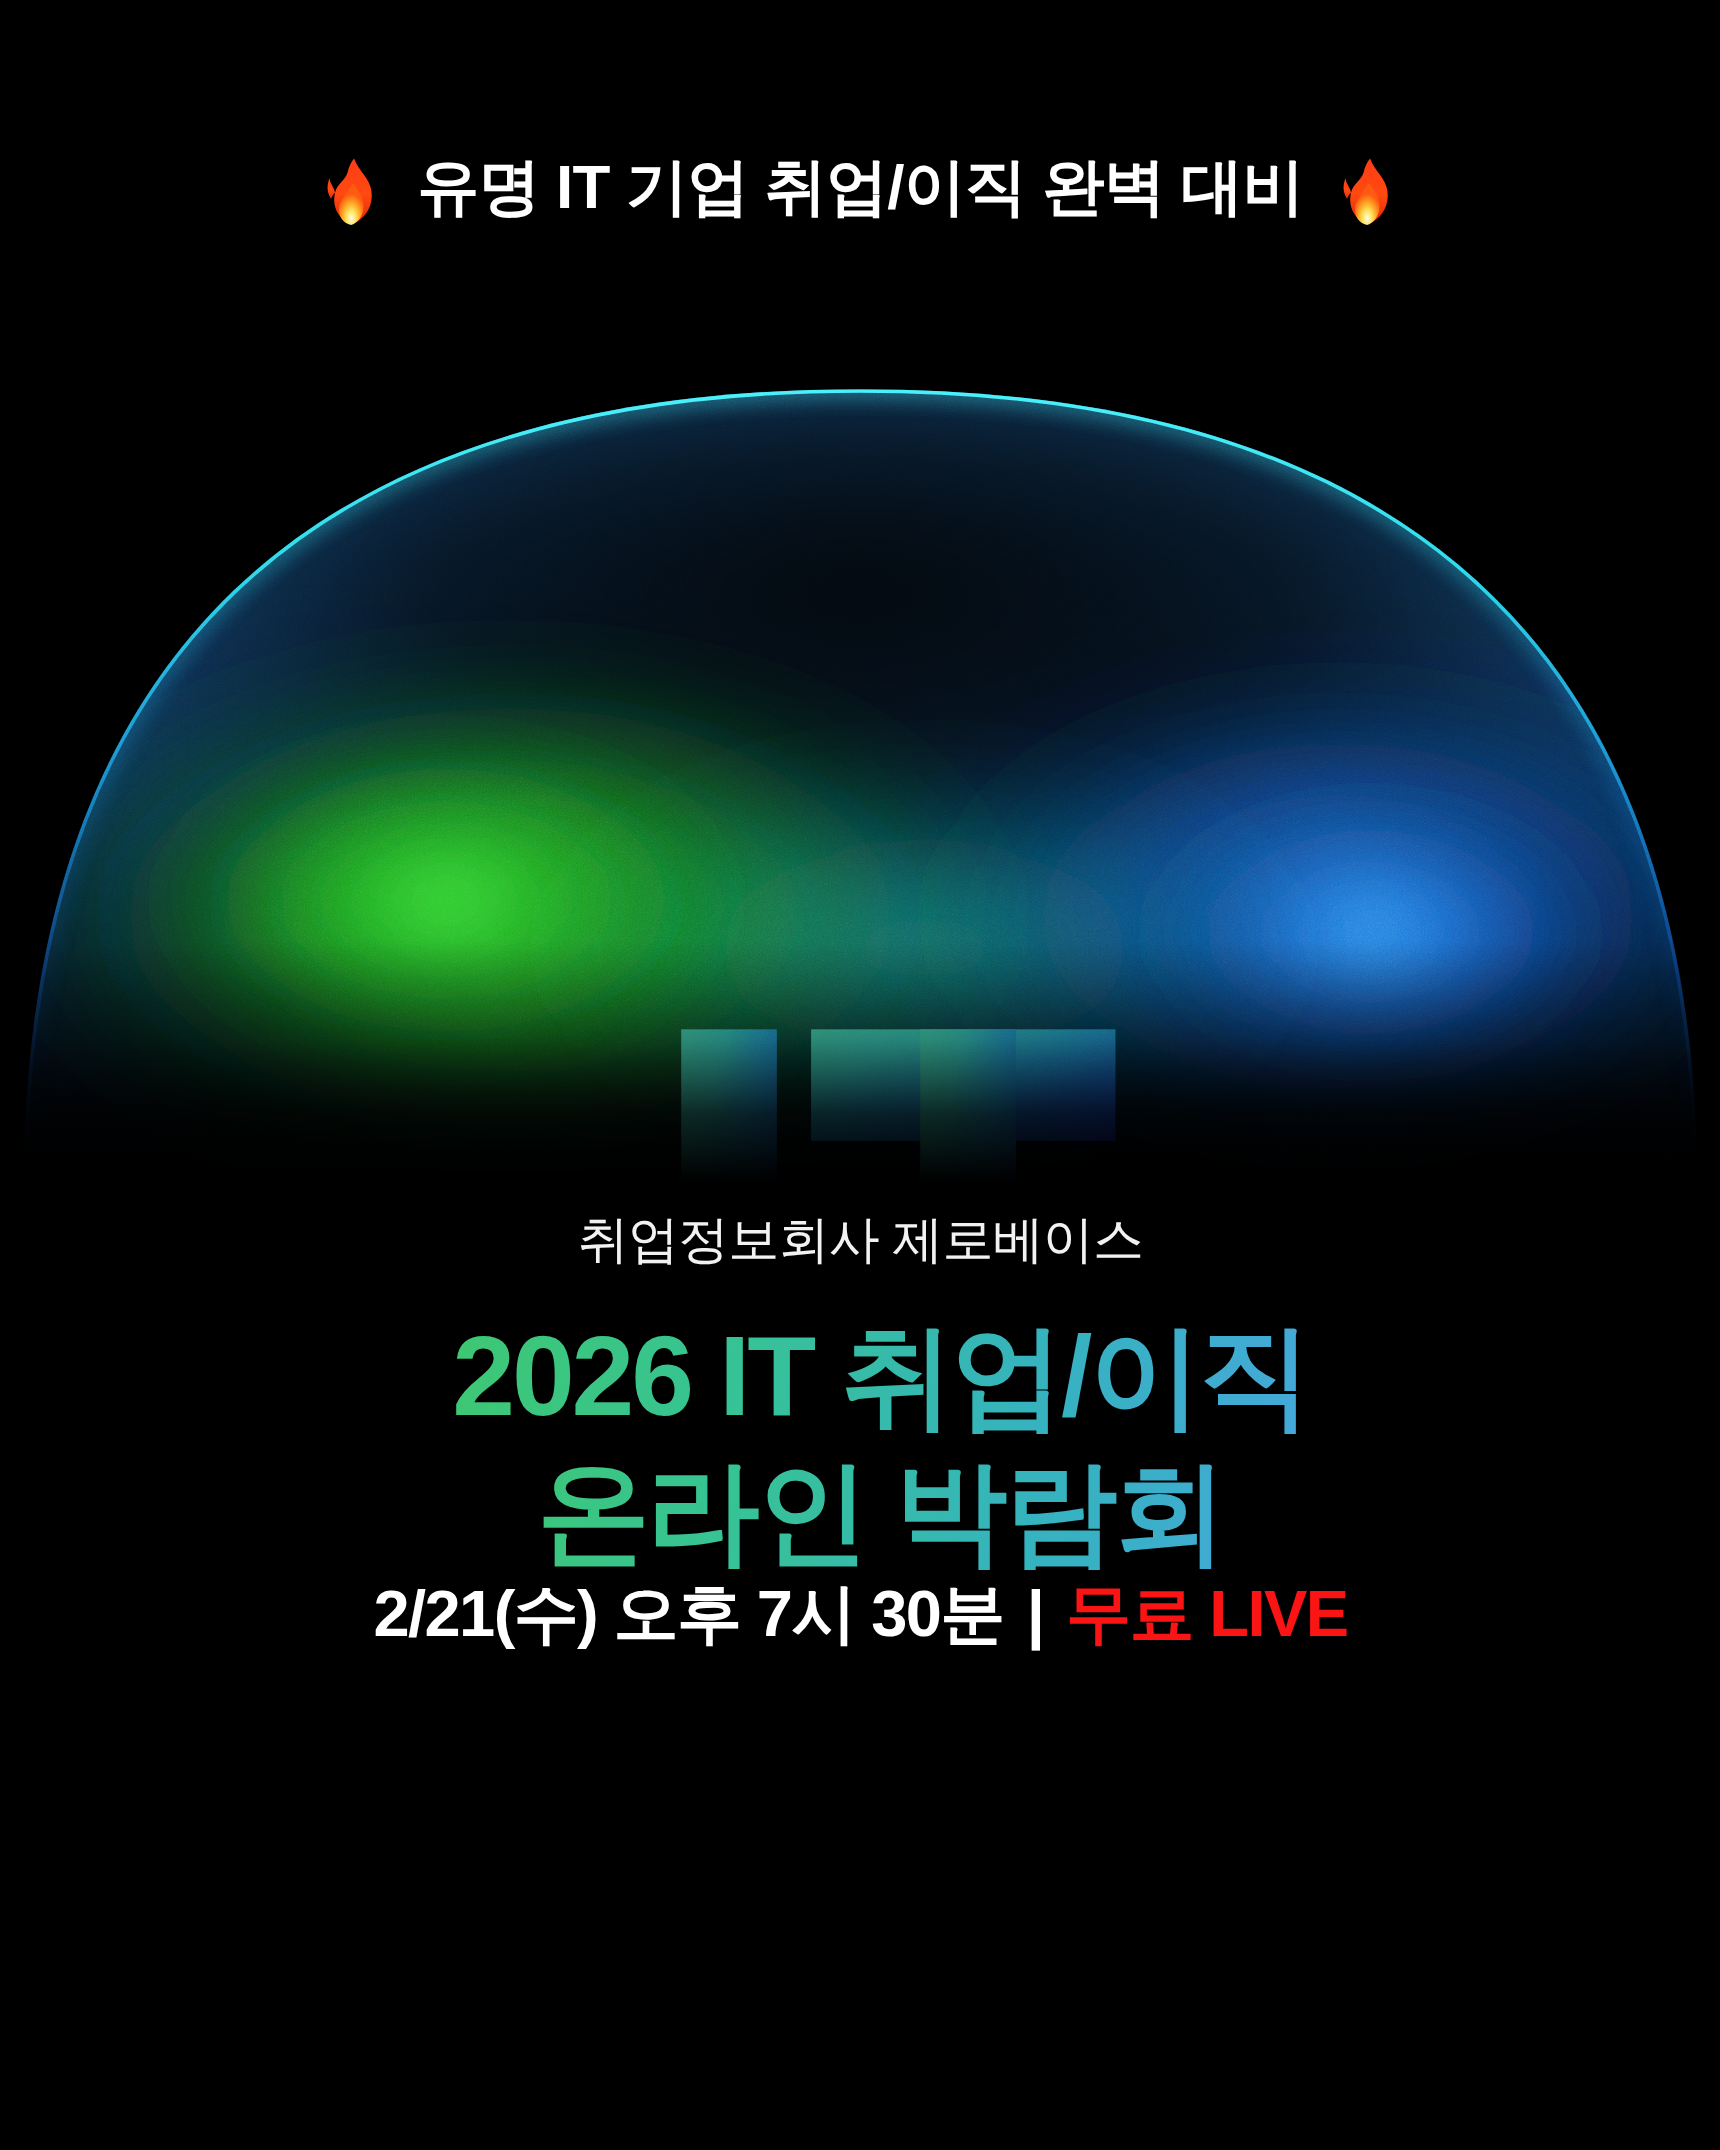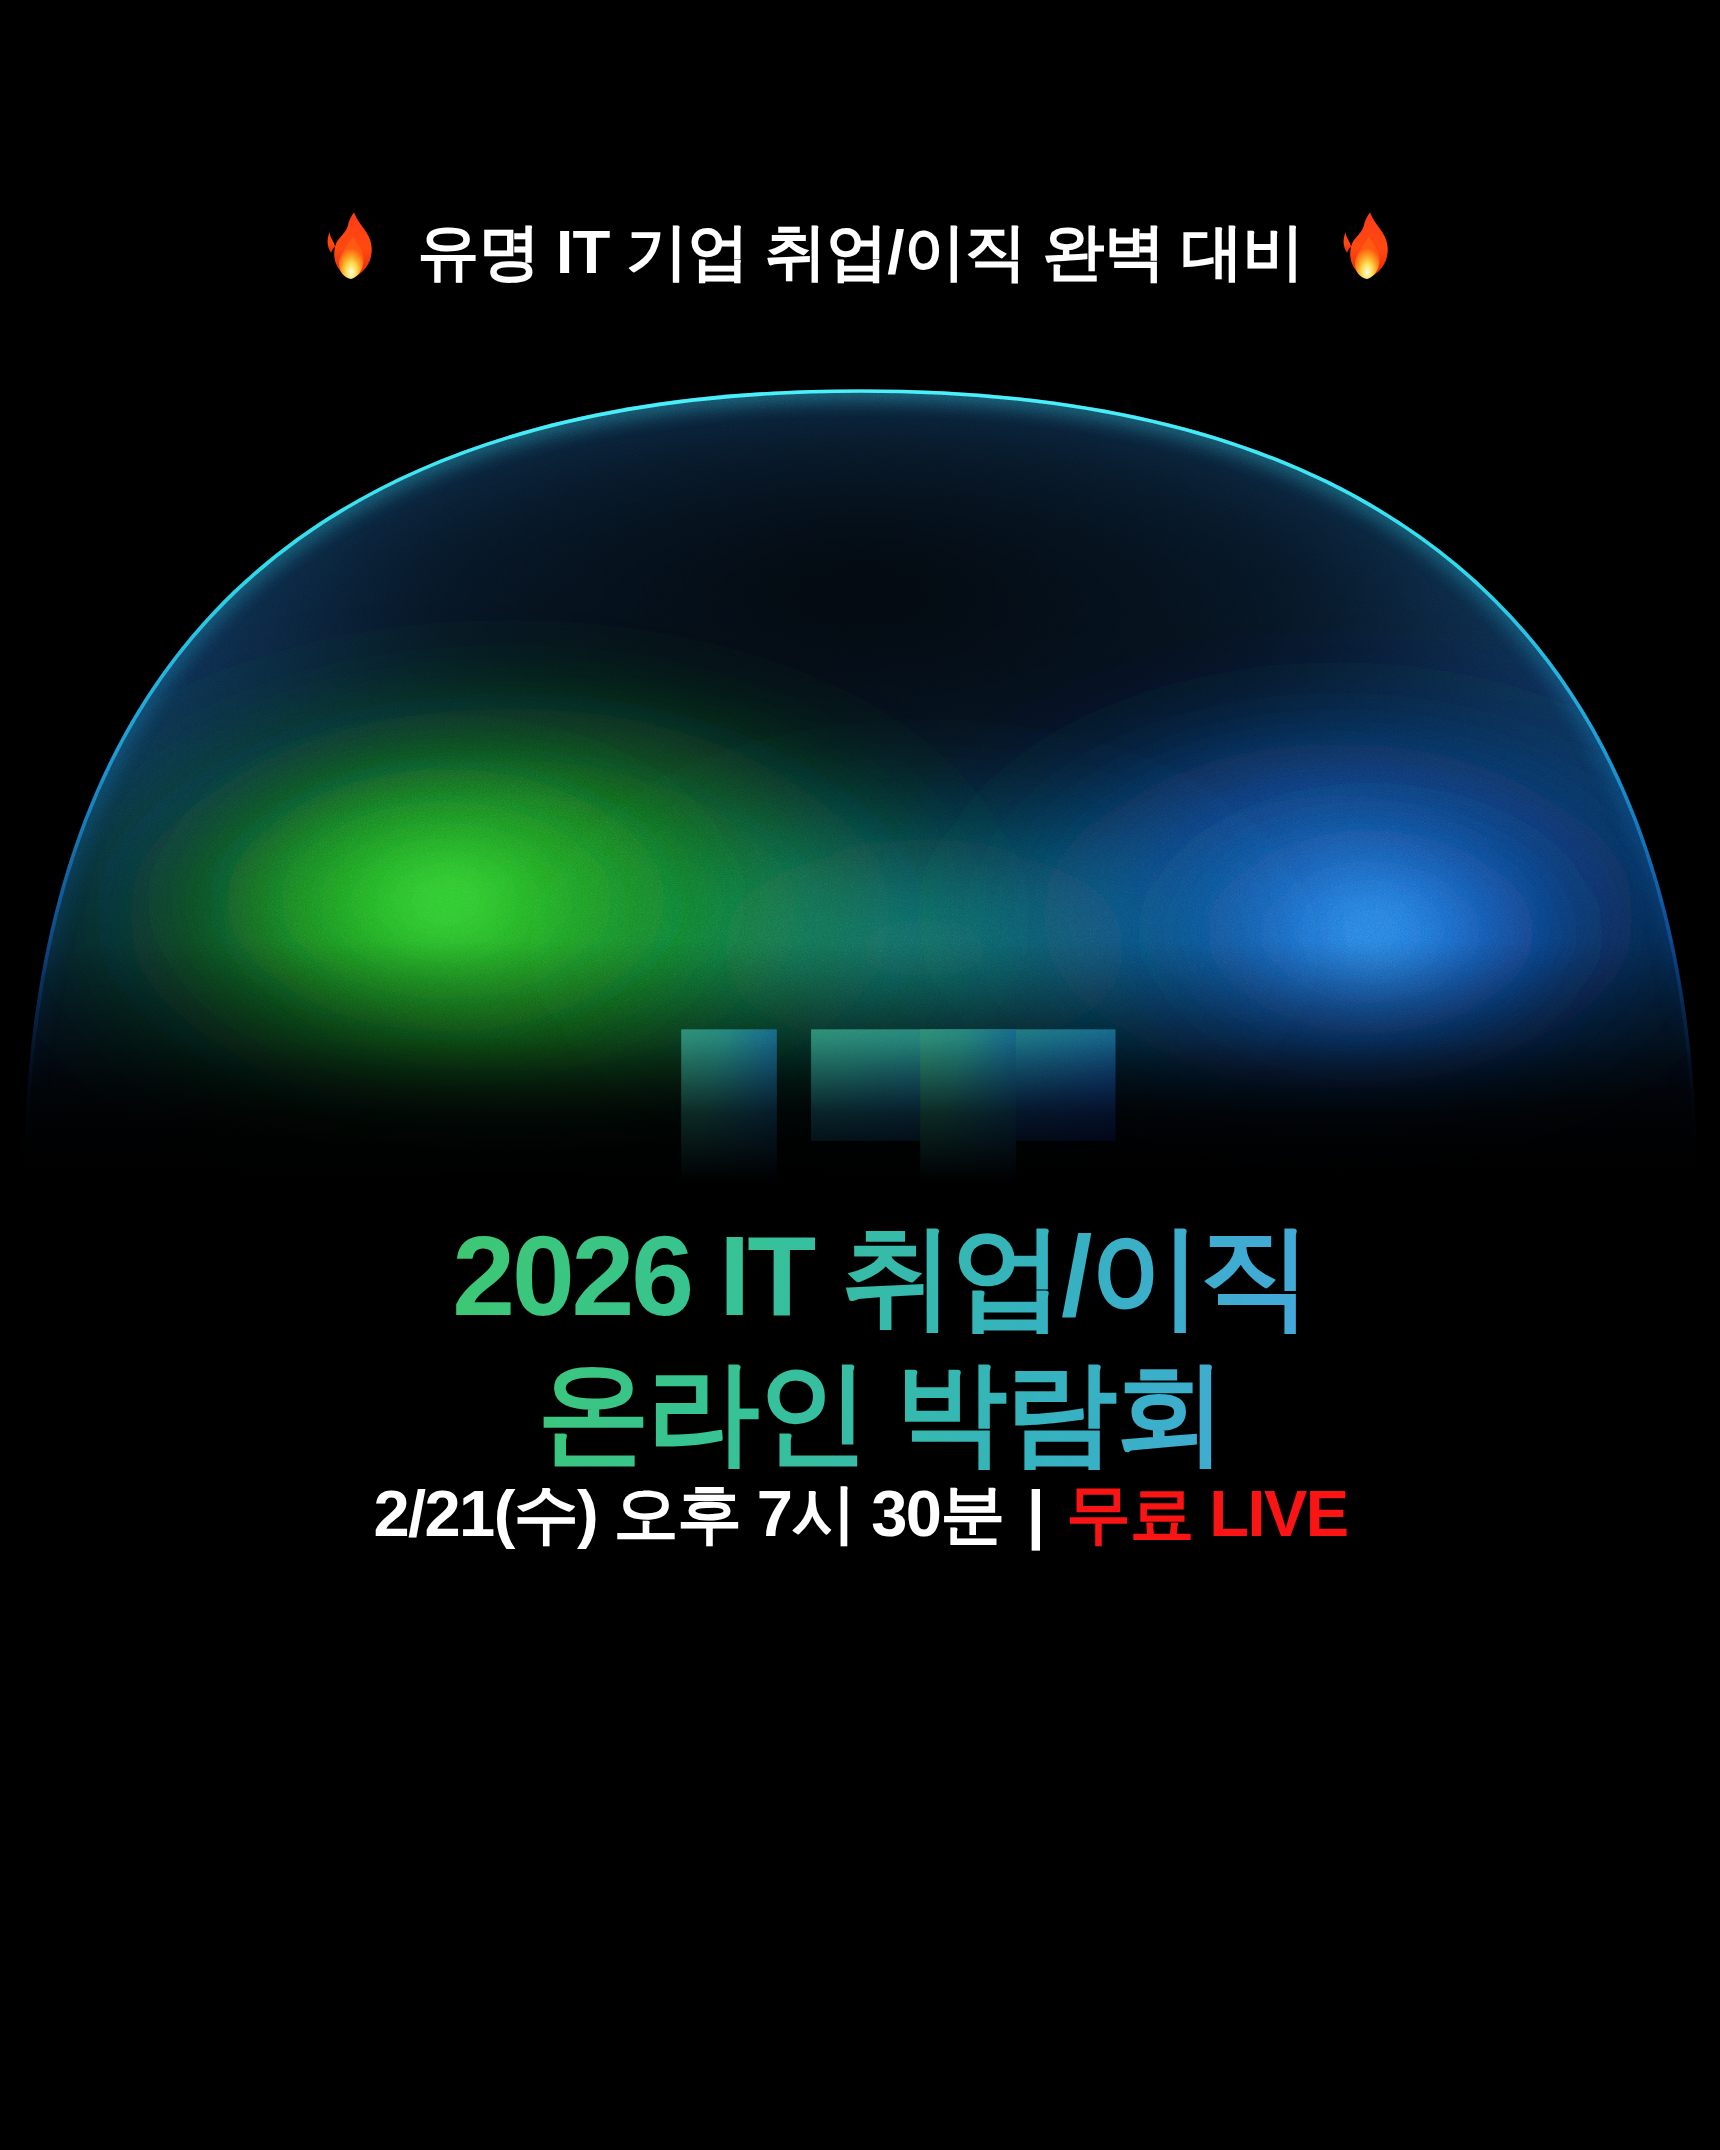--- a/index.html
+++ b/index.html
@@ -26,21 +26,21 @@
   }
 
   
   .eyebrow {
     position:absolute;
     top:156px;
     left:0;
     width:1721px;
     height:127px;
     display:flex;
-    align-items:flex-end;
+    align-items:flex-start;
     justify-content:center;
     gap:36px;
     z-index:40;
   }
   .eyebrow-text {
     font-size:62px;
     font-weight:700;
     color:#ffffff;
     letter-spacing:-0.8px;
     white-space:nowrap;
@@ -331,20 +331,21 @@
       <g clip-path="url(#domeClip2)">
         <rect x="0" y="0" width="2160" height="1060" filter="url(#noiseFx)"></rect>
       </g>
     </svg>
   </div>
 
   <div class="hero-fade"></div>
 
   <div class="copy">
 
+    <div class="kicker">취업정보회사 제로베이스</div>
 
     <div class="headline line1">2026 IT 취업/이직</div>
 
     <div class="headline line2">온라인 박람회</div>
 
     <div class="meta">
       <span>2/21(수) 오후 7시 30분</span>
       <span class="sep">|</span>
       <span class="live">무료 LIVE</span>
     </div>

